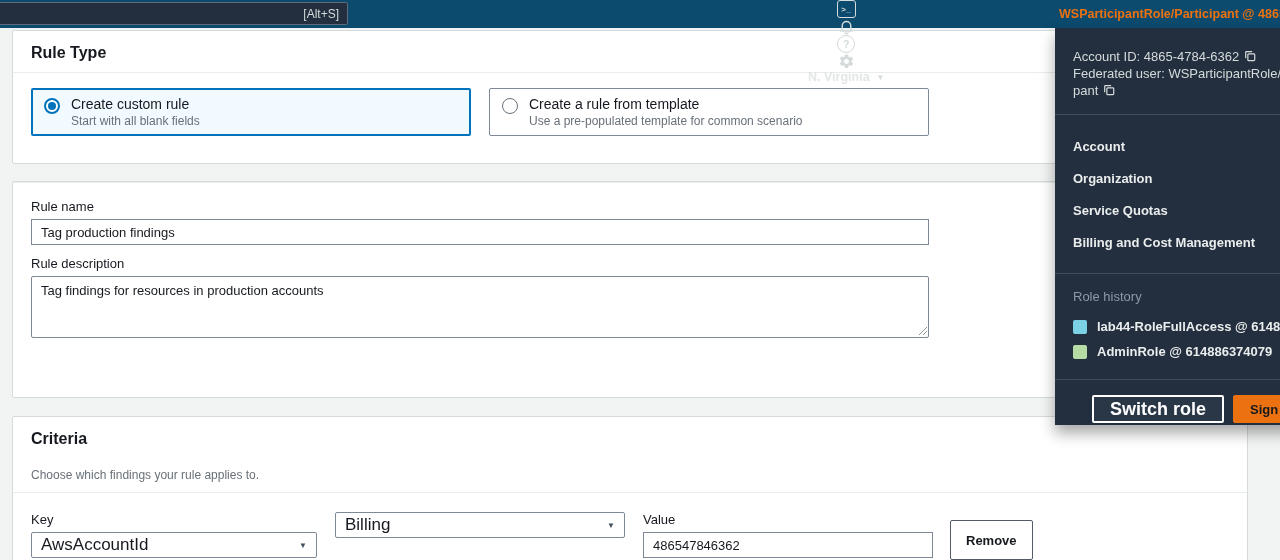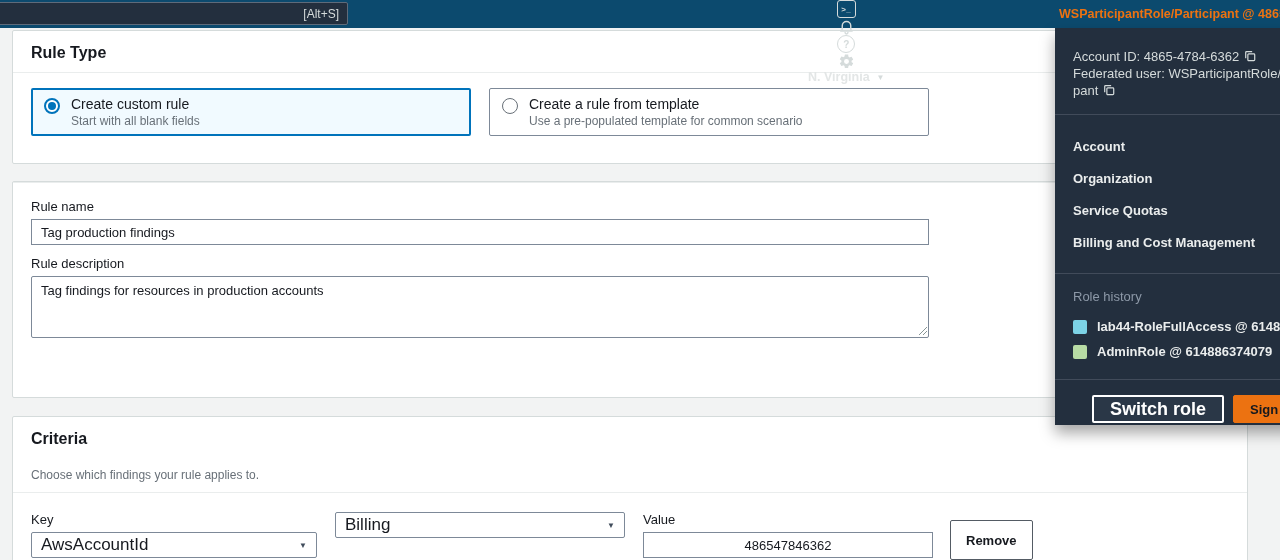--- a/index.html
+++ b/index.html
@@ -84,21 +84,21 @@
   
   .criteria-row{display:flex;align-items:flex-start;padding:19px 18px 0 18px;}
   .col-key{width:286px;}
   .col-op{width:290px;margin-left:18px;}
   .col-val{width:290px;margin-left:18px;}
   .select{position:relative;height:26px;border:1px solid #7d8998;border-radius:2px;background:#fff;
        display:flex;align-items:center;padding:0 26px 0 9px;font-size:17px;color:#16191f;
        box-sizing:border-box;cursor:pointer;}
   .select::after{content:"▼";position:absolute;right:9px;top:50%;transform:translateY(-50%);
        font-size:8px;color:#414d5c;}
-  .val-input{width:290px;text-align:center;}
+  .val-input{width:290px;}
   .btn-remove{height:40px;margin-left:17px;margin-top:8px;padding:0 15px;background:#fff;
        border:1px solid #545b64;border-radius:2px;font-weight:700;font-size:13px;color:#16191f;
        cursor:pointer;font-family:inherit;}
   .add-link{display:block;text-align:right;color:#0073bb;font-size:13px;margin-top:6px;
        text-decoration:none;cursor:pointer;}
 </style>
 </head>
 <body>
 
 <div class="topbar">

